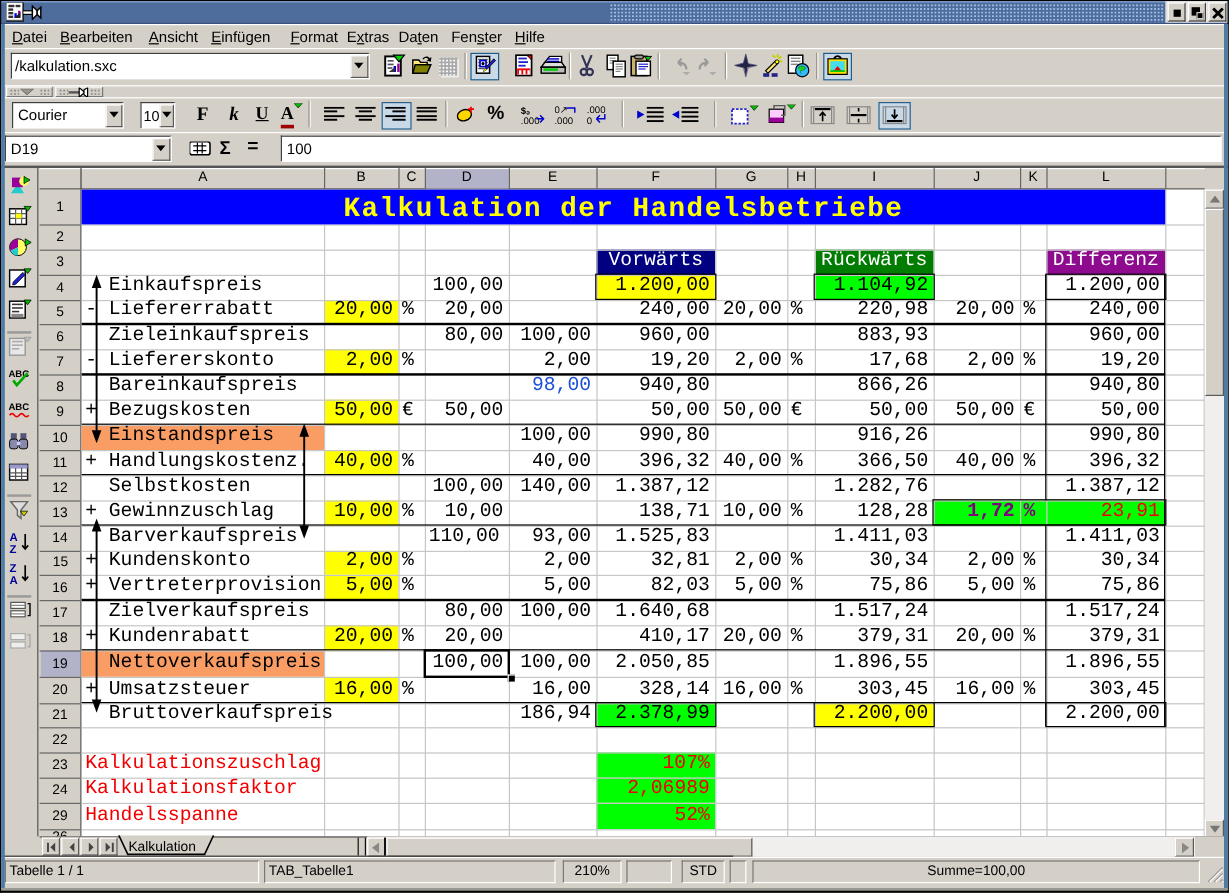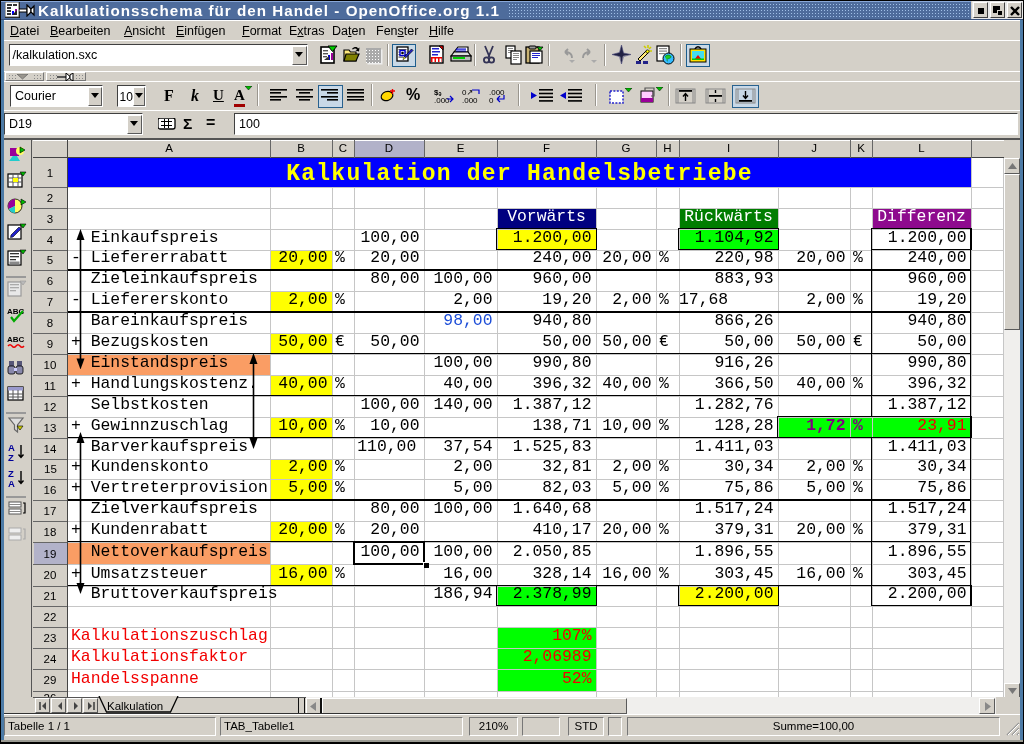--- a/index.html
+++ b/index.html
@@ -21,21 +21,20 @@
       <rect x="2" y="11" width="4" height="2" fill="#333"></rect>
       <rect x="7" y="9" width="2" height="4" fill="#00f"></rect>
       <rect x="10" y="7" width="2" height="6" fill="#909"></rect>
       <path d="M7 13 L12 8 L12 13 Z" fill="#222"></path>
     </svg>
 <svg class="a" style="left:19px;top:4px" width="16" height="13" viewBox="0 0 16 13">
       <rect x="0" y="5" width="8" height="3" fill="#fff" stroke="#000" stroke-width="1"></rect>
       <path d="M8 1 L12 5 L12 8 L8 12 Z" fill="#fff" stroke="#000" stroke-width="1.2"></path>
       <path d="M12 5 L15 2 L15 11 L12 8 Z" fill="#fff" stroke="#000" stroke-width="1.2"></path>
     </svg>
-<div class="a" style="left:38px;top:1.5px;font-size:15.2px;font-weight:bold;color:#fff;letter-spacing:1.02px">Kalkulationsschema für den Handel - OpenOffice.org 1.1</div>
 <div class="a" style="left:971px;top:1px;width:51px;height:19px;background:#d4d0c8"></div>
 <div class="a" style="left:973px;top:2px;width:15px;height:16px;background:#d4d0c8;border-top:1px solid #fff;border-left:1px solid #fff;border-right:1.5px solid #404040;border-bottom:1.5px solid #404040;box-shadow:0 0 0 1px #e8e8e8">
 <div class="a" style="left:4px;top:5px;width:6px;height:6px;background:#000"></div>
 </div>
 <div class="a" style="left:990px;top:2px;width:15px;height:16px;background:#d4d0c8;border-top:1px solid #fff;border-left:1px solid #fff;border-right:1.5px solid #404040;border-bottom:1.5px solid #404040;box-shadow:0 0 0 1px #e8e8e8">
 <div class="a" style="left:2px;top:3px;width:7px;height:7px;background:#000"></div>
       <div class="a" style="left:6px;top:7px;width:6px;height:6px;background:#000;border:1px solid #d4d0c8"></div>
 </div>
 <div class="a" style="left:1007px;top:2px;width:15px;height:16px;background:#d4d0c8;border-top:1px solid #fff;border-left:1px solid #fff;border-right:1.5px solid #404040;border-bottom:1.5px solid #404040;box-shadow:0 0 0 1px #e8e8e8">
 <svg class="a" style="left:2px;top:3px" width="10" height="10" viewBox="0 0 10 10">
@@ -595,21 +594,21 @@
 <div class="a mono" style="left:497px;top:270.3px;width:94.5px;text-align:right;color:#000;font-weight:normal">960,00</div>
 <div class="a mono" style="left:679px;top:270.3px;width:94.5px;text-align:right;color:#000;font-weight:normal">883,93</div>
 <div class="a mono" style="left:872px;top:270.3px;width:94.5px;text-align:right;color:#000;font-weight:normal">960,00</div>
 <div class="a mono" style="left:71px;top:291.2px;color:#000;font-weight:normal">- Liefererskonto</div>
 <div class="a mono" style="left:270px;top:291.2px;width:57.5px;text-align:right;color:#000;font-weight:normal">2,00</div>
 <div class="a mono" style="left:335px;top:291.2px;color:#000;font-weight:normal">%</div>
 <div class="a mono" style="left:424px;top:291.2px;width:68.5px;text-align:right;color:#000;font-weight:normal">2,00</div>
 <div class="a mono" style="left:497px;top:291.2px;width:94.5px;text-align:right;color:#000;font-weight:normal">19,20</div>
 <div class="a mono" style="left:596px;top:291.2px;width:55.5px;text-align:right;color:#000;font-weight:normal">2,00</div>
 <div class="a mono" style="left:659px;top:291.2px;color:#000;font-weight:normal">%</div>
-<div class="a mono" style="left:679px;top:291.2px;width:94.5px;text-align:left;color:#000;font-weight:normal">17,68</div>
+<div class="a mono" style="left:679px;top:291.2px;width:94.5px;text-align:right;color:#000;font-weight:normal">17,68</div>
 <div class="a mono" style="left:778px;top:291.2px;width:67.5px;text-align:right;color:#000;font-weight:normal">2,00</div>
 <div class="a mono" style="left:853px;top:291.2px;color:#000;font-weight:normal">%</div>
 <div class="a mono" style="left:872px;top:291.2px;width:94.5px;text-align:right;color:#000;font-weight:normal">19,20</div>
 <div class="a mono" style="left:71px;top:312.1px;color:#000;font-weight:normal">  Bareinkaufspreis</div>
 <div class="a mono" style="left:424px;top:312.1px;width:68.5px;text-align:right;color:#1d4ed8;font-weight:normal">98,00</div>
 <div class="a mono" style="left:497px;top:312.1px;width:94.5px;text-align:right;color:#000;font-weight:normal">940,80</div>
 <div class="a mono" style="left:679px;top:312.1px;width:94.5px;text-align:right;color:#000;font-weight:normal">866,26</div>
 <div class="a mono" style="left:872px;top:312.1px;width:94.5px;text-align:right;color:#000;font-weight:normal">940,80</div>
 <div class="a mono" style="left:71px;top:333px;color:#000;font-weight:normal">+ Bezugskosten</div>
 <div class="a mono" style="left:270px;top:333px;width:57.5px;text-align:right;color:#000;font-weight:normal">50,00</div>
@@ -650,21 +649,21 @@
 <div class="a mono" style="left:354px;top:416.6px;width:65.5px;text-align:right;color:#000;font-weight:normal">10,00</div>
 <div class="a mono" style="left:497px;top:416.6px;width:94.5px;text-align:right;color:#000;font-weight:normal">138,71</div>
 <div class="a mono" style="left:596px;top:416.6px;width:55.5px;text-align:right;color:#000;font-weight:normal">10,00</div>
 <div class="a mono" style="left:659px;top:416.6px;color:#000;font-weight:normal">%</div>
 <div class="a mono" style="left:679px;top:416.6px;width:94.5px;text-align:right;color:#000;font-weight:normal">128,28</div>
 <div class="a mono" style="left:778px;top:416.6px;width:67.5px;text-align:right;color:#800080;font-weight:bold">1,72</div>
 <div class="a mono" style="left:853px;top:416.6px;color:#800080;font-weight:bold">%</div>
 <div class="a mono" style="left:872px;top:416.6px;width:94.5px;text-align:right;color:#f20000;font-weight:normal">23,91</div>
 <div class="a mono" style="left:71px;top:437.5px;color:#000;font-weight:normal">  Barverkaufspreis</div>
 <div class="a mono" style="left:354px;top:437.5px;width:65.5px;text-align:center;color:#000;font-weight:normal">110,00</div>
-<div class="a mono" style="left:424px;top:437.5px;width:68.5px;text-align:right;color:#000;font-weight:normal">37,54</div>
+<div class="a mono" style="left:424px;top:437.5px;width:68.5px;text-align:right;color:#000;font-weight:normal">93,00</div>
 <div class="a mono" style="left:497px;top:437.5px;width:94.5px;text-align:right;color:#000;font-weight:normal">1.525,83</div>
 <div class="a mono" style="left:679px;top:437.5px;width:94.5px;text-align:right;color:#000;font-weight:normal">1.411,03</div>
 <div class="a mono" style="left:872px;top:437.5px;width:94.5px;text-align:right;color:#000;font-weight:normal">1.411,03</div>
 <div class="a mono" style="left:71px;top:458.4px;color:#000;font-weight:normal">+ Kundenskonto</div>
 <div class="a mono" style="left:270px;top:458.4px;width:57.5px;text-align:right;color:#000;font-weight:normal">2,00</div>
 <div class="a mono" style="left:335px;top:458.4px;color:#000;font-weight:normal">%</div>
 <div class="a mono" style="left:424px;top:458.4px;width:68.5px;text-align:right;color:#000;font-weight:normal">2,00</div>
 <div class="a mono" style="left:497px;top:458.4px;width:94.5px;text-align:right;color:#000;font-weight:normal">32,81</div>
 <div class="a mono" style="left:596px;top:458.4px;width:55.5px;text-align:right;color:#000;font-weight:normal">2,00</div>
 <div class="a mono" style="left:659px;top:458.4px;color:#000;font-weight:normal">%</div>

